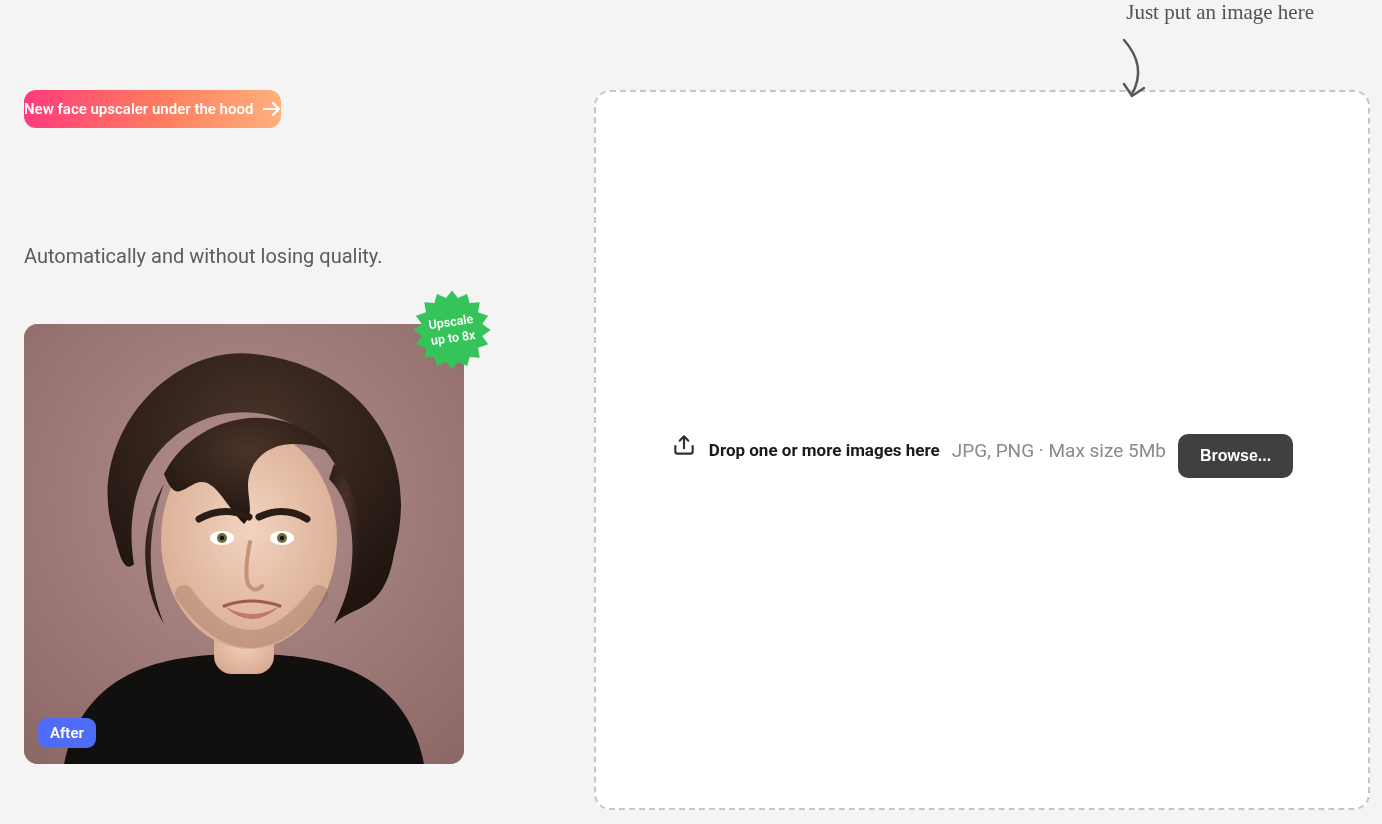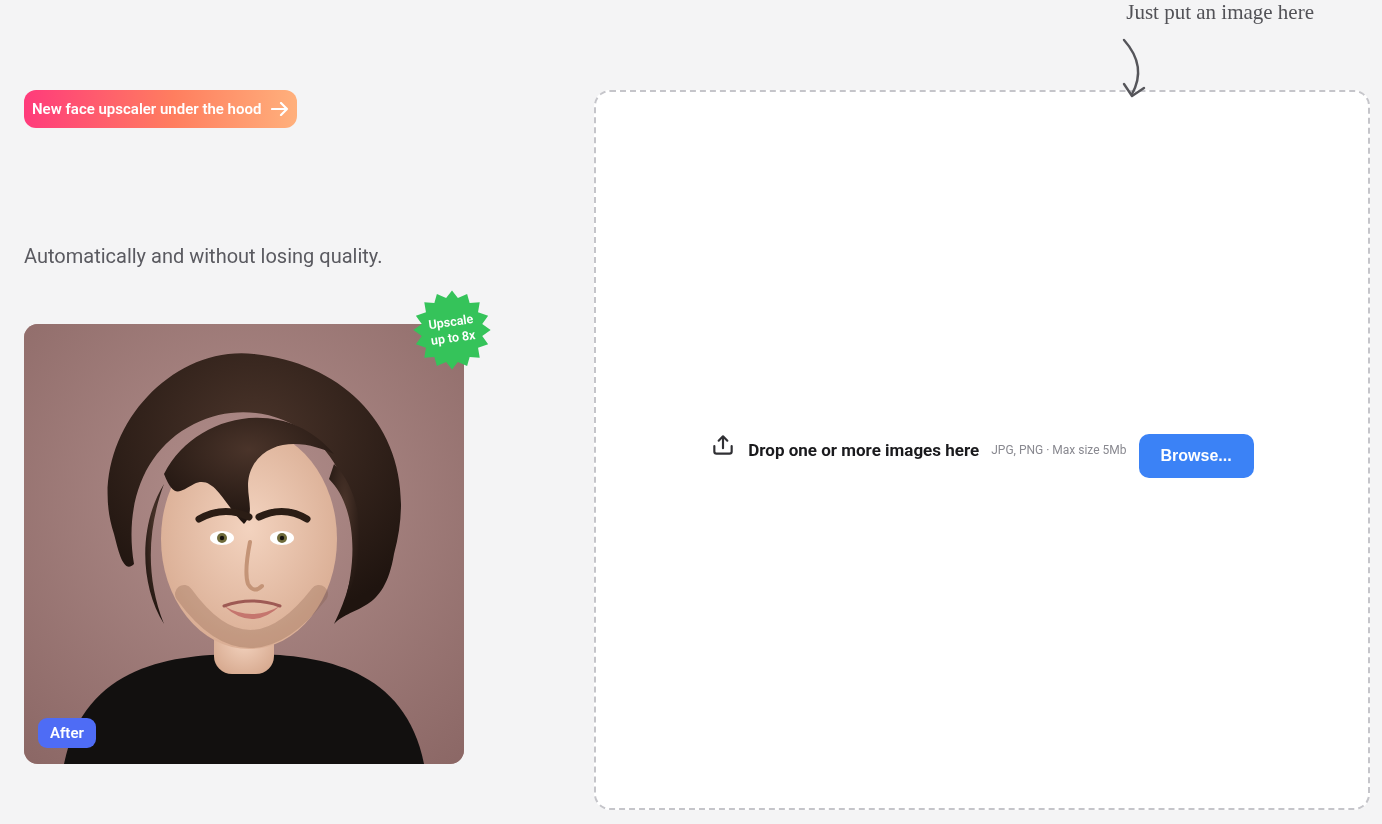--- a/index.html
+++ b/index.html
@@ -23,21 +23,21 @@
     flex: 1;
     padding-top: 38px;
     position: relative;
   }
 
   
   .promo-pill {
     display: inline-flex;
     align-items: center;
     gap: 10px;
-    padding: 10px 8px;
+    padding: 10px 0;
     border-radius: 12px;
     background: linear-gradient(90deg, #ff3b7b 0%, #ff7e5f 55%, #ffb07c 100%);
     color: #fff;
     font-weight: 600;
     font-size: 15px;
     cursor: pointer;
   }
   .promo-pill svg { display: block; }
 
   .hero-title {
@@ -131,24 +131,24 @@
     display: flex;
     flex-direction: row;
     align-items: center;
     justify-content: center;
     gap: 12px;
     color: #1c1c1f;
     cursor: pointer;
   }
   .dropzone .upload-icon { margin-bottom: 6px; color:#303034; }
   .dropzone .dz-title { font-weight: 700; font-size: 17px; color:#1a1a1d; }
-  .dropzone .dz-line { font-size: 12px; color: #898990; }
+  .dropzone .dz-line { font-size: 19px; color: #898990; }
   .dropzone .browse-btn {
     margin-top: 12px;
-    background: #3b82f6;
+    background: #404040;
     color: #fff;
     font-weight: 700;
     font-size: 16px;
     border: none;
     padding: 13px 22px;
     border-radius: 10px;
     cursor: pointer;
   }
 </style>
 </head>

